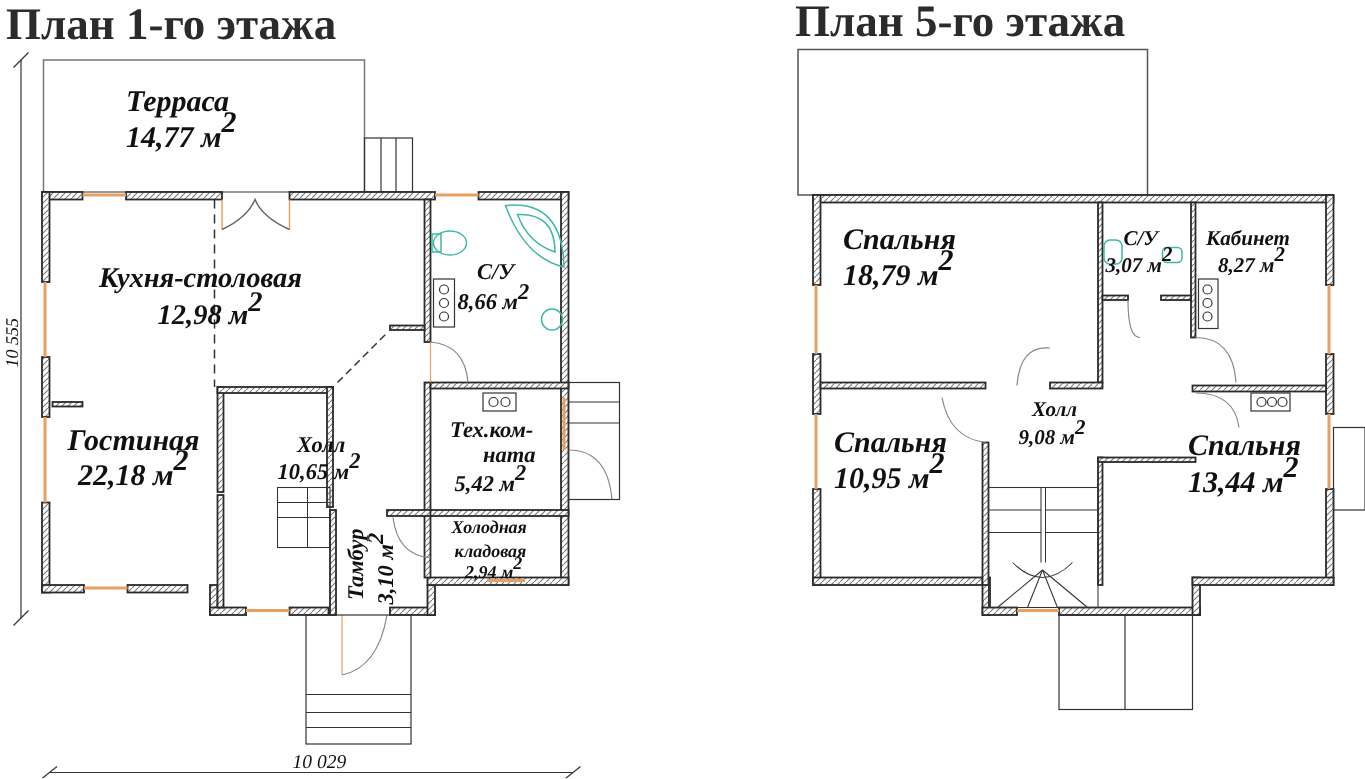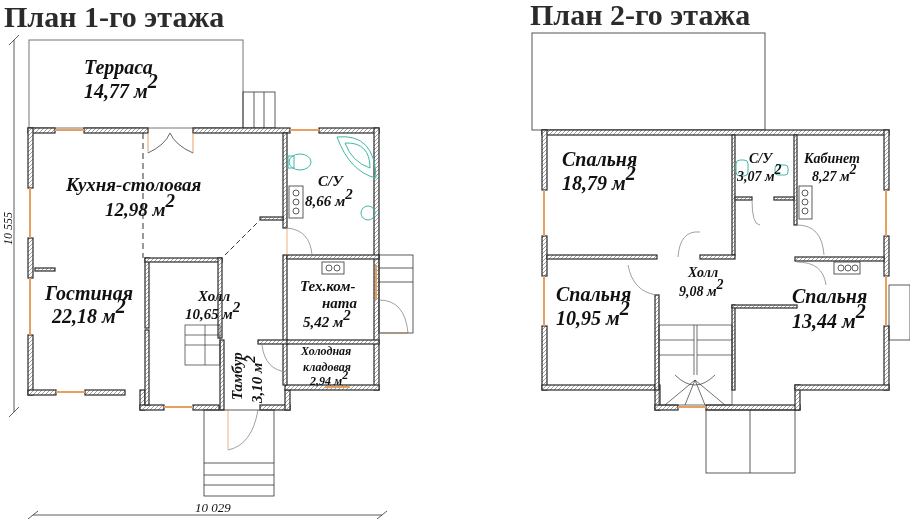--- a/index.html
+++ b/index.html
@@ -6,21 +6,21 @@
   body { width:910px; height:519px; position:relative; overflow:hidden; font-family:"Liberation Serif", serif; }
   .title { position:absolute; font-family:"Liberation Serif", serif; font-weight:bold; font-size:30px; color:#2b2b2b; line-height:1; white-space:nowrap;text-align:center; }
   svg { position:absolute; left:0; top:0; }
   .room { font-family:"Liberation Serif", serif; font-style:italic; font-weight:bold; fill:#111; }
   .dim { font-family:"Liberation Serif", serif; font-style:italic; fill:#111; }
 </style>
 </head>
 <body>
 
 <div class="title" style="left:4px; top:2px;">План 1-го этажа</div>
-<div class="title" style="left:530px; top:0px;">План 2-го этажа</div>
+<div class="title" style="left:530px; top:0px;">План 5-го этажа</div>
 
 <svg width="910" height="519" viewBox="0 0 910 519">
   <defs>
     <pattern id="hatch" width="4" height="4" patternUnits="userSpaceOnUse">
       <rect width="4" height="4" fill="#fff"></rect>
       <path d="M0 4 L4 0" stroke="#777" stroke-width="0.7"></path>
     </pattern>
   </defs>
 
   <g>

